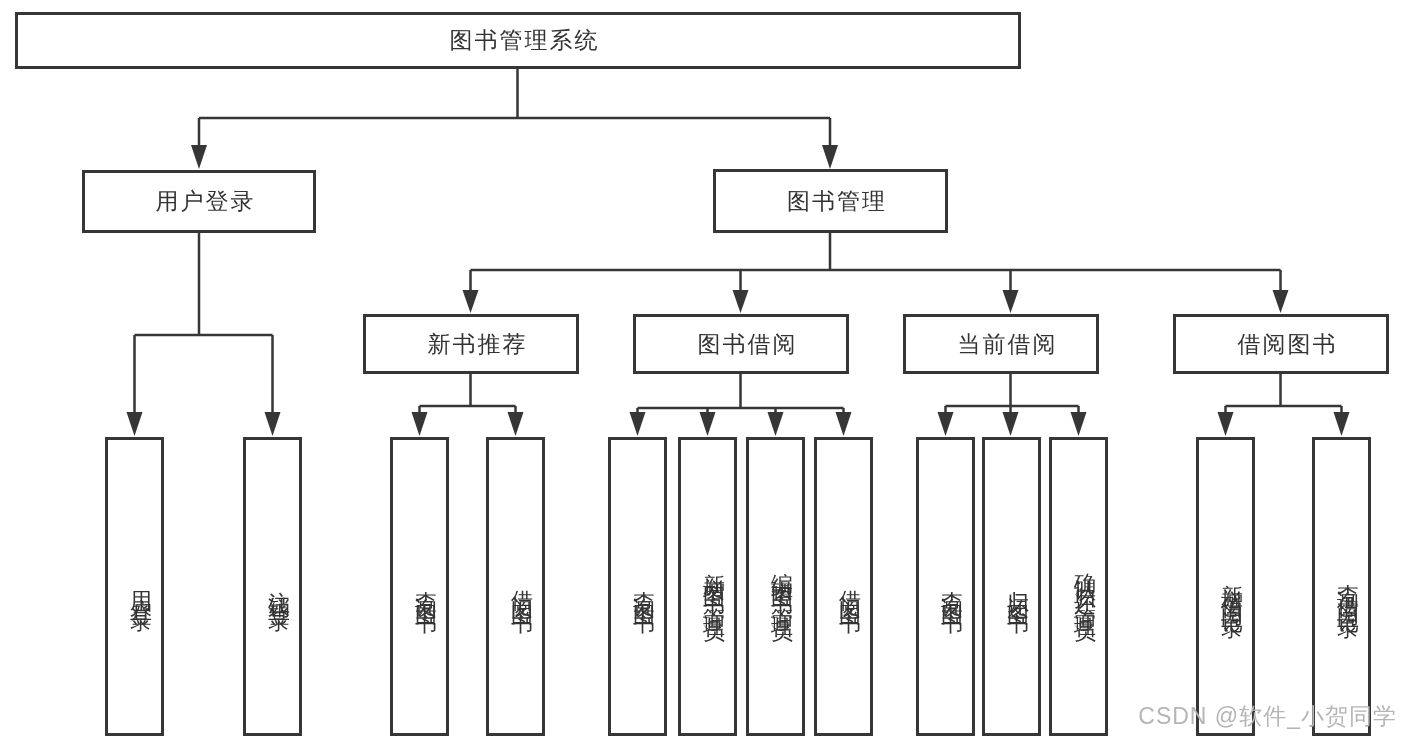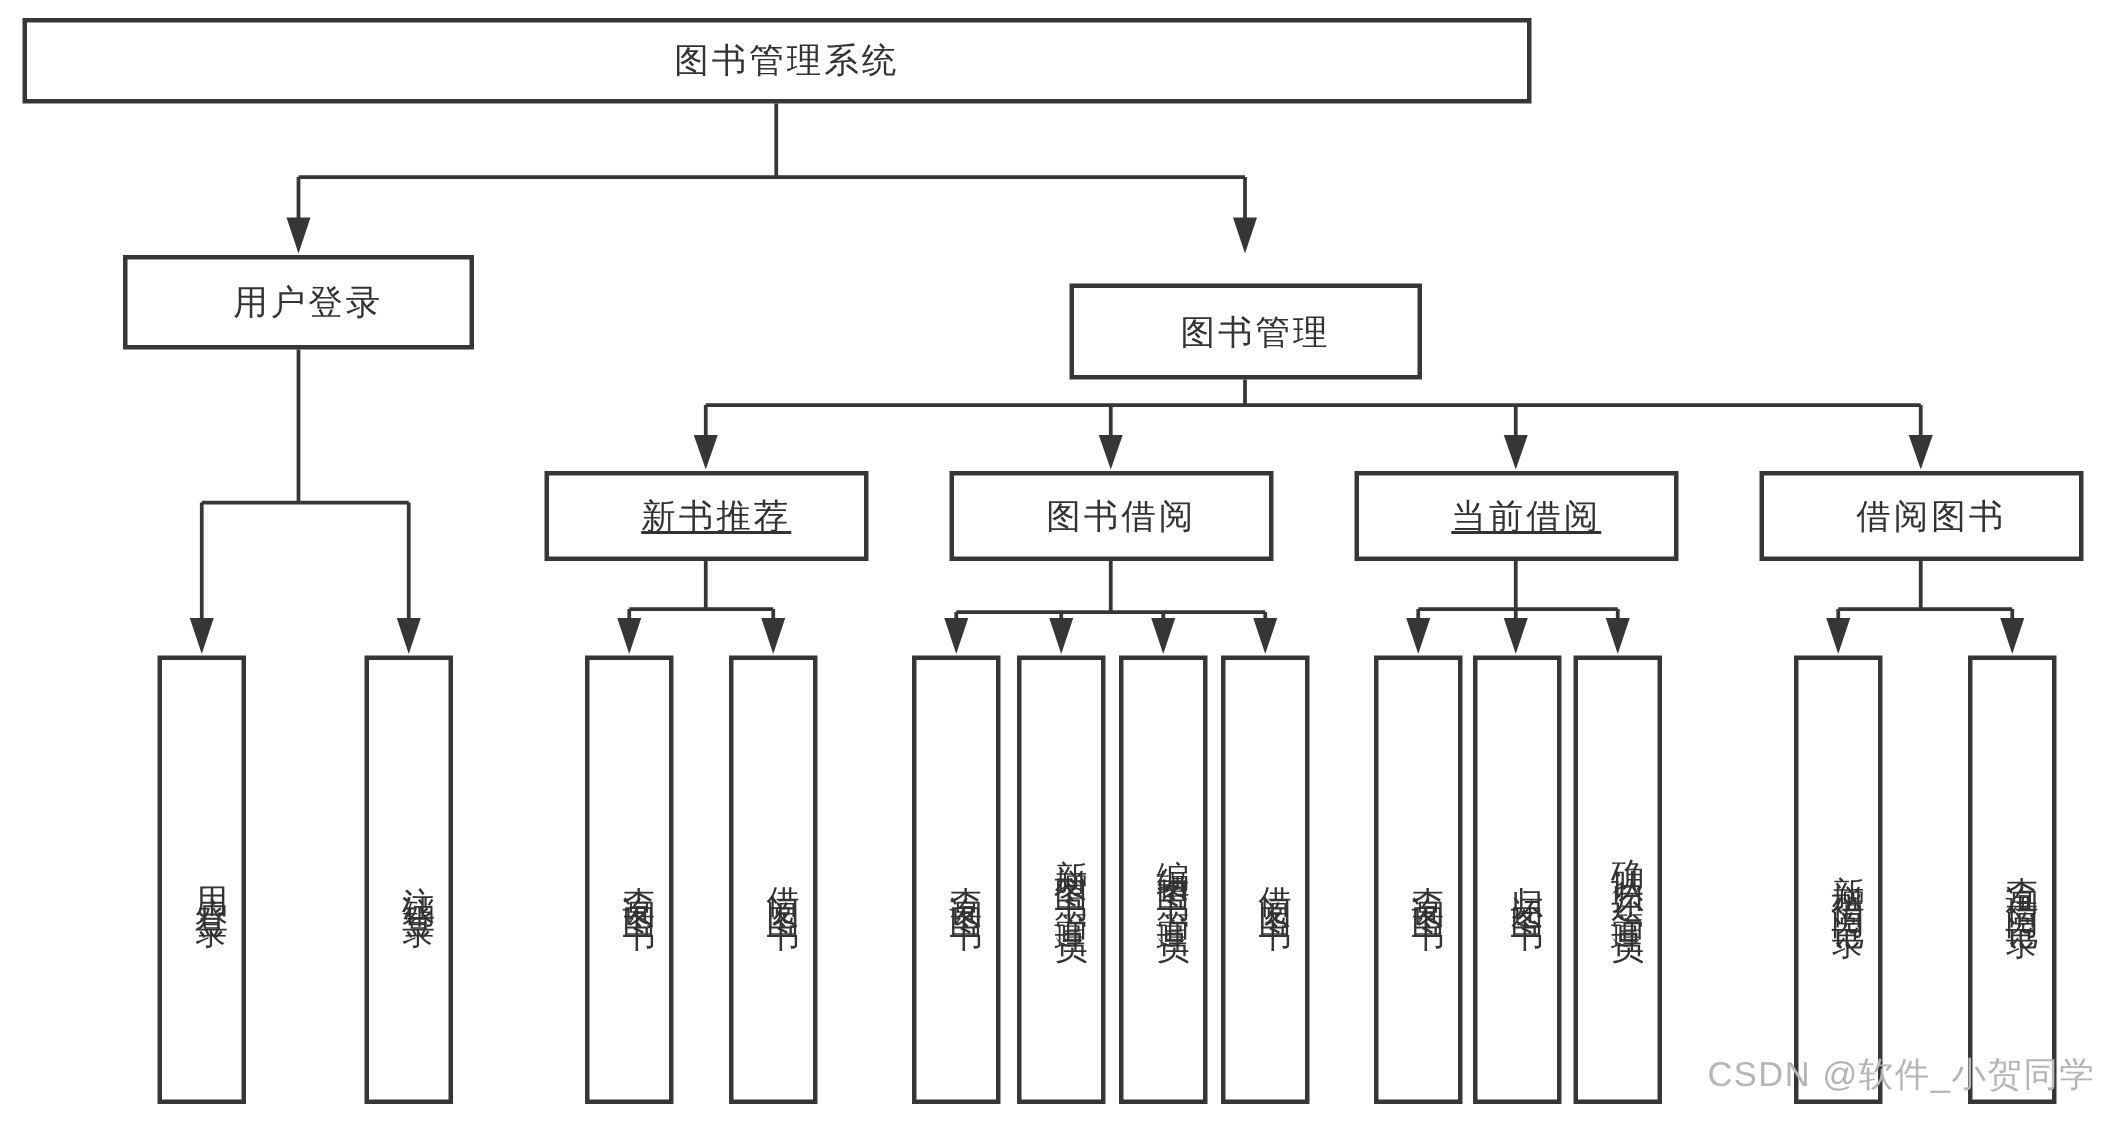--- a/index.html
+++ b/index.html
@@ -82,25 +82,25 @@
       <polygon points="1002.5,412 1018.5,412 1010.5,436"></polygon>
       <polygon points="1070.5,412 1086.5,412 1078.5,436"></polygon>
       <polygon points="1217.5,412 1233.5,412 1225.5,436"></polygon>
       <polygon points="1333.5,412 1349.5,412 1341.5,436"></polygon>
     </g>
   </svg>
 
   <div class="box" style="left:15px;top:12px;width:1006px;height:57px;">图书管理系统</div>
 
   <div class="box" style="left:82px;top:170px;width:234px;height:63px;">用户登录</div>
-  <div class="box" style="left:713px;top:169px;width:235px;height:64px;margin-top:20px;">图书管理</div>
+  <div class="box" style="left:713px;top:169px;width:235px;height:64px;">图书管理</div>
 
-  <div class="box" style="left:363px;top:314px;width:216px;height:60px;text-decoration:underline;">新书推荐</div>
+  <div class="box" style="left:363px;top:314px;width:216px;height:60px;">新书推荐</div>
   <div class="box" style="left:633px;top:314px;width:216px;height:60px;">图书借阅</div>
-  <div class="box" style="left:903px;top:314px;width:216px;height:60px;text-decoration:underline;">当前借阅</div>
+  <div class="box" style="left:903px;top:314px;width:196px;height:60px;">当前借阅</div>
   <div class="box" style="left:1173px;top:314px;width:216px;height:60px;">借阅图书</div>
 
   <div class="box vbox" style="left:105px;top:437px;width:59px;height:299px;">用户登录</div>
   <div class="box vbox" style="left:243px;top:437px;width:59px;height:299px;">注销登录</div>
 
   <div class="box vbox" style="left:390px;top:437px;width:59px;height:299px;">查询图书</div>
   <div class="box vbox" style="left:486px;top:437px;width:59px;height:299px;">借阅图书</div>
 
   <div class="box vbox" style="left:608px;top:437px;width:59px;height:299px;">查询图书</div>
   <div class="box vbox" style="left:678px;top:437px;width:59px;height:299px;">新增图书（管理员）</div>

